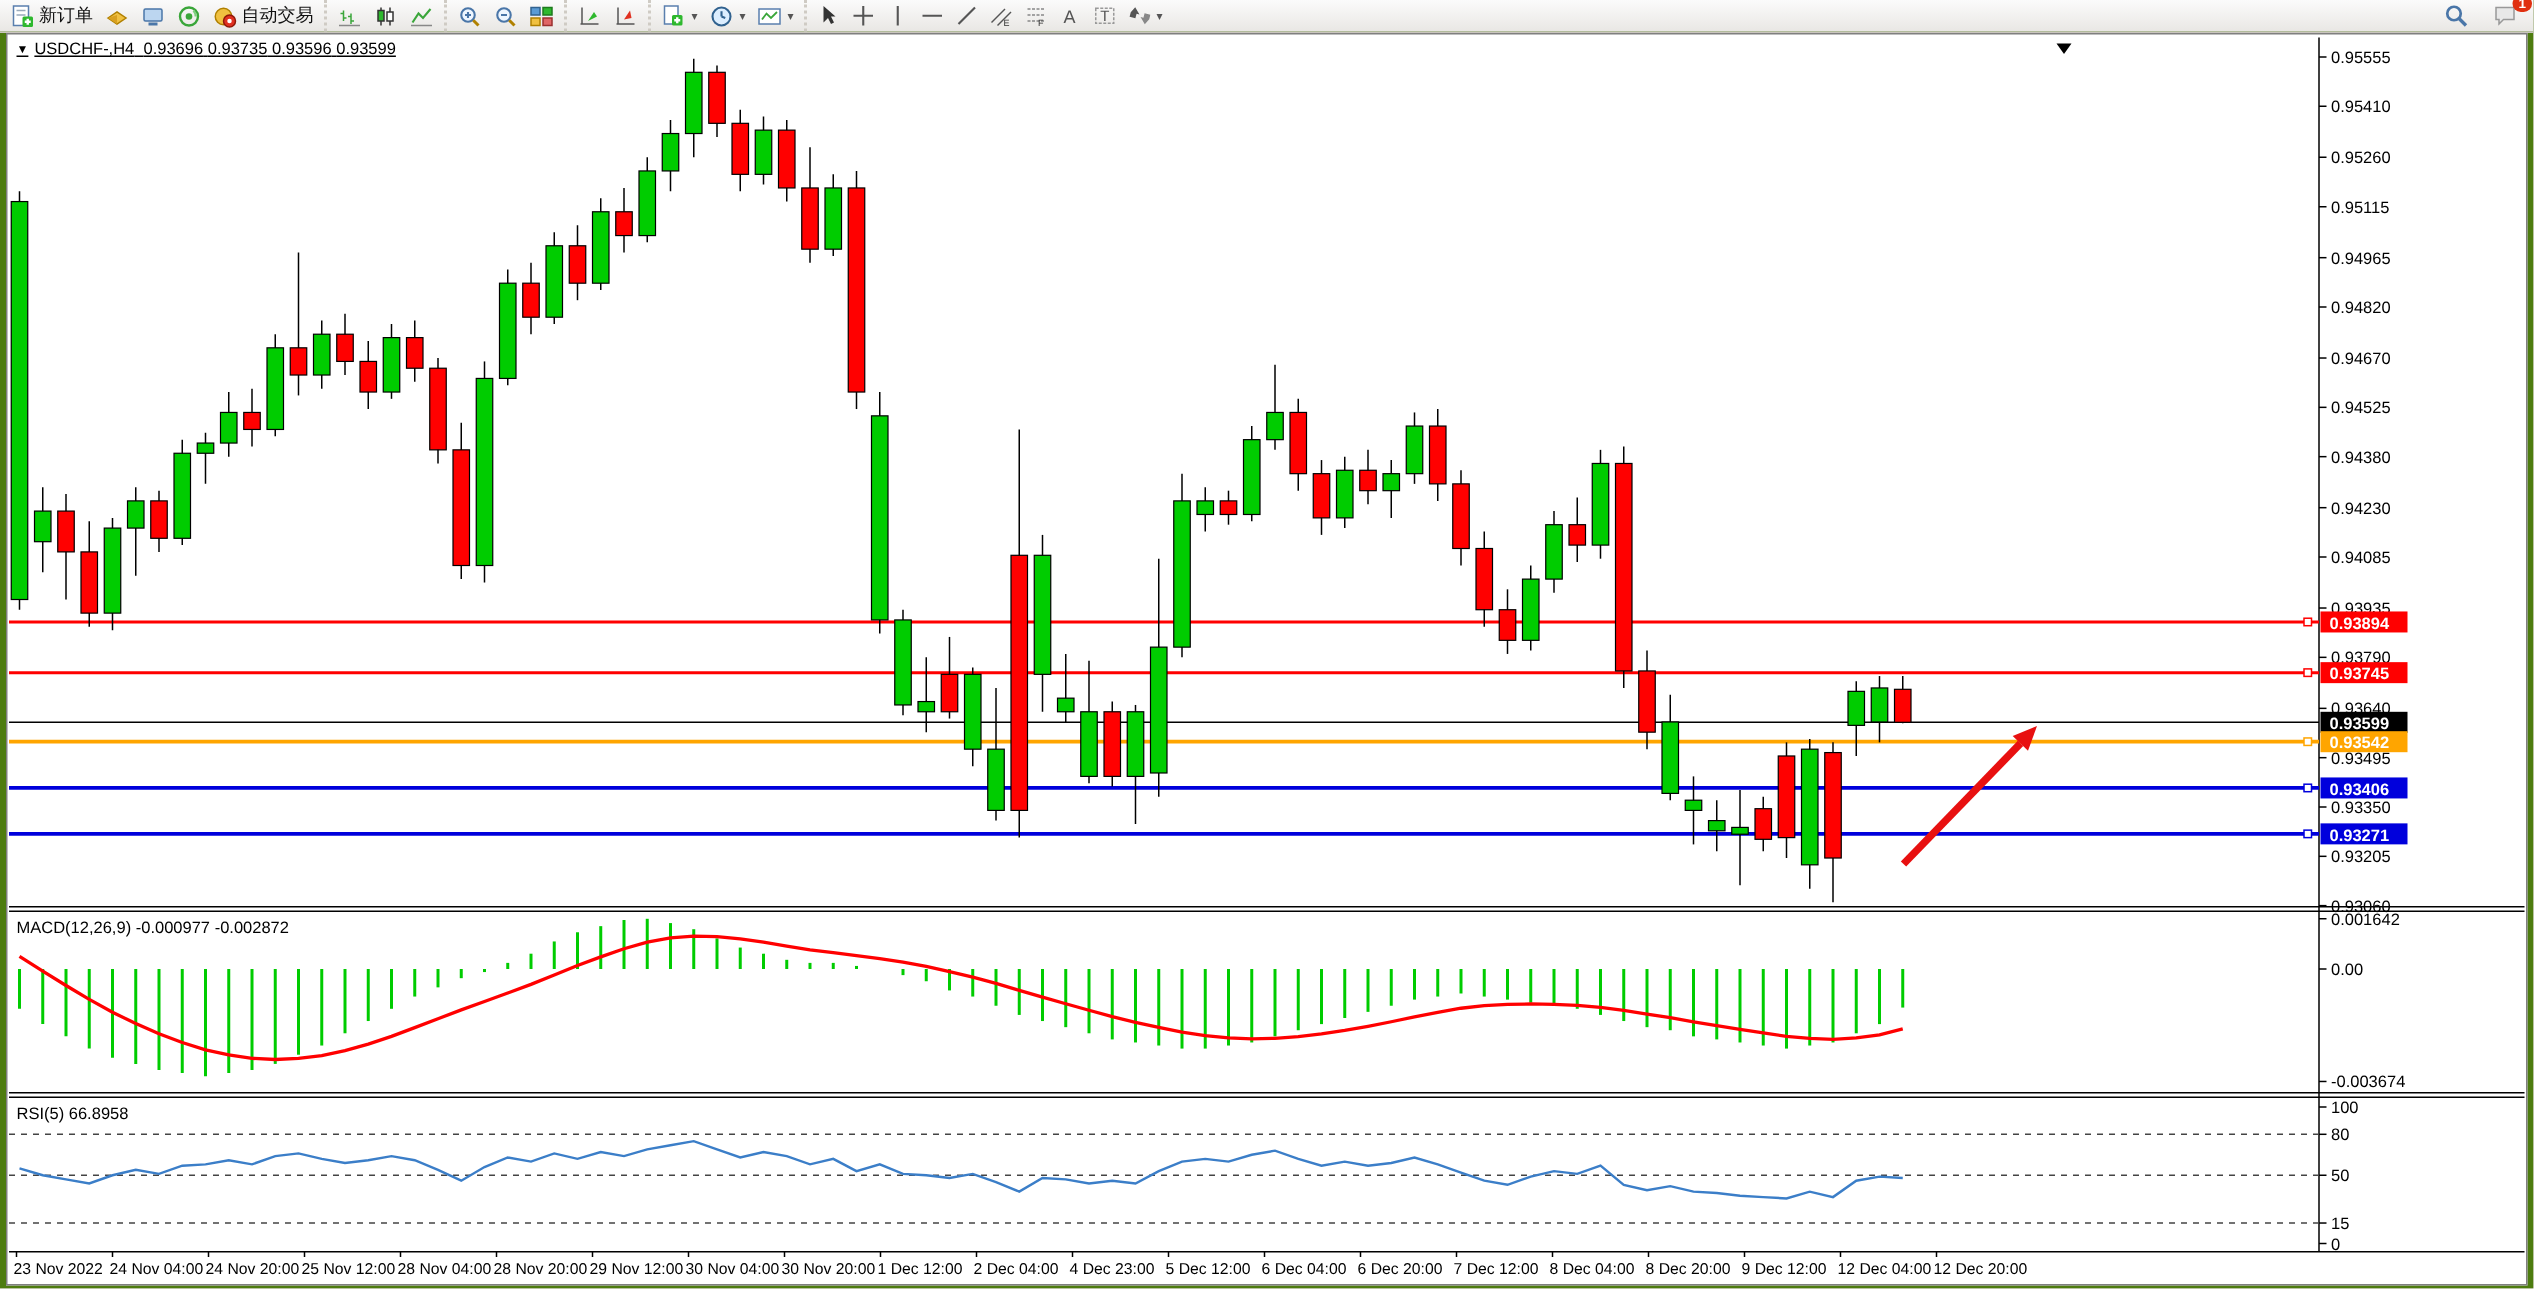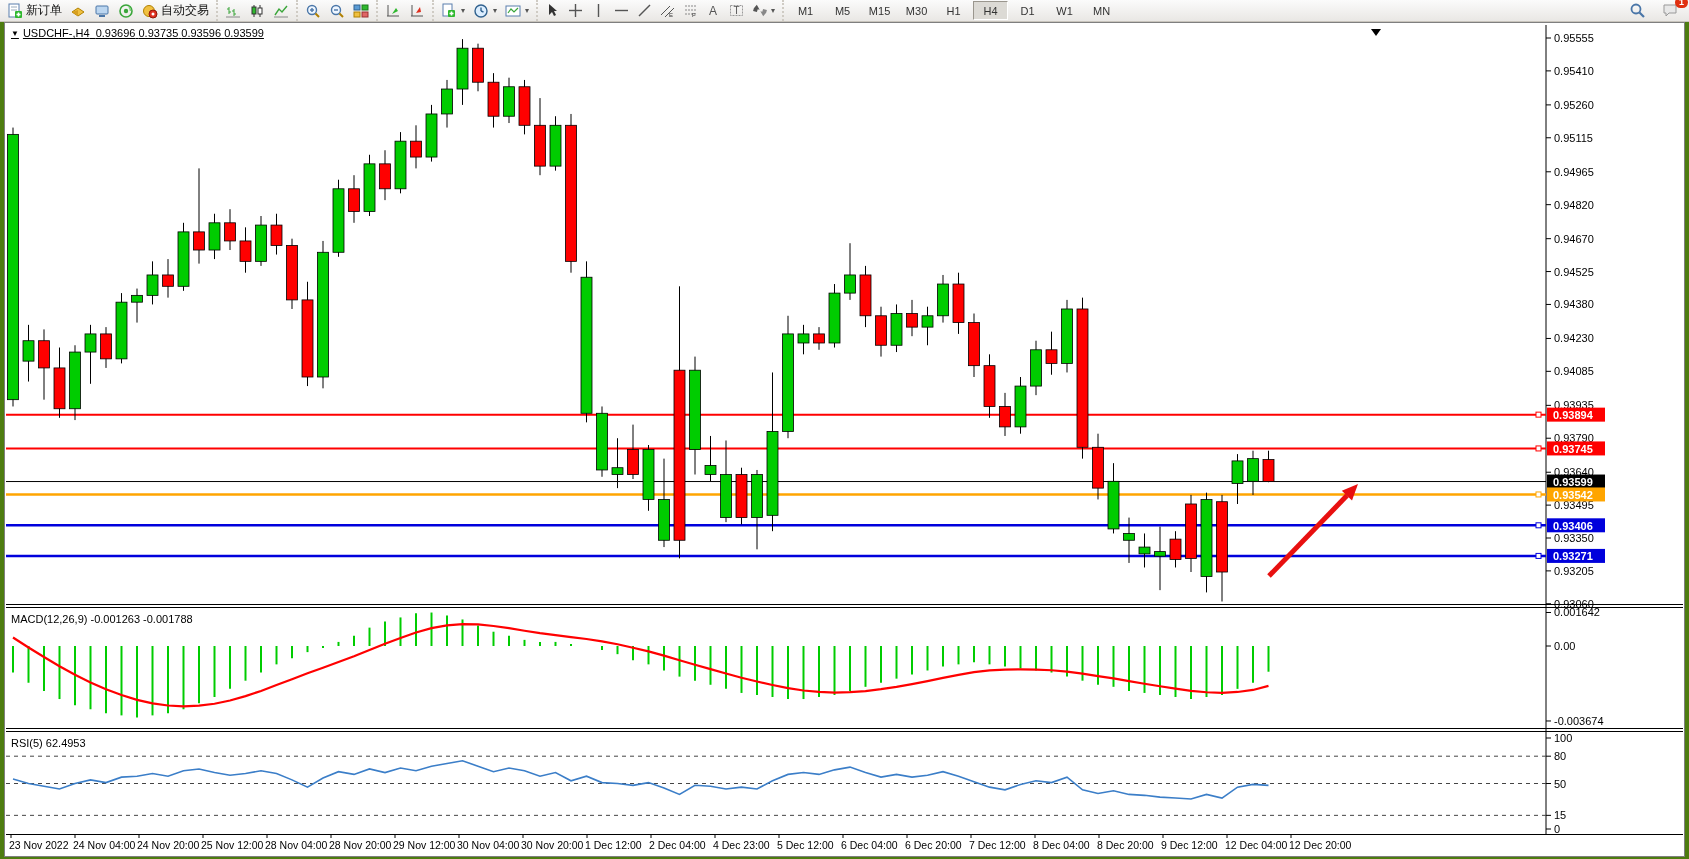--- a/index.html
+++ b/index.html
@@ -219,31 +219,20 @@
           </svg>
       </div>
       <div class="tbtn">
         <svg width="15" height="15">
             <polygon points="4,2 8,6 6,6 6,9 2,9 2,6" fill="#555" transform="rotate(15 5 5)"></polygon>
             <polygon points="12,13 8,9 10,9 10,6 14,6 14,9" fill="#888" transform="rotate(15 11 10)"></polygon>
           </svg>
         <span class="caret">▾</span>
       </div>
     </div>
-    <div class="tgroup" id="tfgroup">
-        <div class="tfbtn">M1</div>
-        <div class="tfbtn">M5</div>
-        <div class="tfbtn">M15</div>
-        <div class="tfbtn">M30</div>
-        <div class="tfbtn">H1</div>
-        <div class="tfbtn active">H4</div>
-        <div class="tfbtn">D1</div>
-        <div class="tfbtn">W1</div>
-        <div class="tfbtn">MN</div>
-      </div>
     <div id="tb-right">
       <div class="tbtn">
         <svg width="17" height="17">
             <circle cx="7" cy="7" r="4.5" fill="none" stroke="#4a76a8" stroke-width="1.8"></circle>
             <line x1="10.5" y1="10.5" x2="15" y2="15" stroke="#4a76a8" stroke-width="2.2"></line>
           </svg>
       </div>
       <div class="tbtn" style="position:relative">
         <svg width="17" height="17">
             <path d="M2 3 h12 v8 h-7 l-3 3 v-3 h-2 z" fill="#e8e8e8" stroke="#999"></path>
@@ -632,20 +621,20 @@
         <text x="1220" y="826" font-size="10.5" fill="#000">12 Dec 04:00</text>
         <line x1="1286" y1="811.5" x2="1286" y2="815" stroke="#000"></line>
         <text x="1284" y="826" font-size="10.5" fill="#000">12 Dec 20:00</text>
       </svg>
 
     <div class="ovl" id="symline">
       <span class="tri">▼</span><span>USDCHF-,H4</span>&nbsp;&nbsp;<span>0.93696</span>&nbsp;<span>0.93735</span>&nbsp;<span>0.93596</span>&nbsp;<span>0.93599</span>
     </div>
 
     <div class="ovl" id="macdline">
-      <span>MACD(12,26,9)</span>&nbsp;<span>-0.001263</span>&nbsp;<span>-0.001788</span>
+      <span>MACD(12,26,9)</span>&nbsp;<span>-0.000977</span>&nbsp;<span>-0.002872</span>
     </div>
 
     <div class="ovl" id="rsiline">
-      <span>RSI(5)</span>&nbsp;<span>62.4953</span>
+      <span>RSI(5)</span>&nbsp;<span>66.8958</span>
     </div>
   </div>
 </div>
 
 </body></html>

